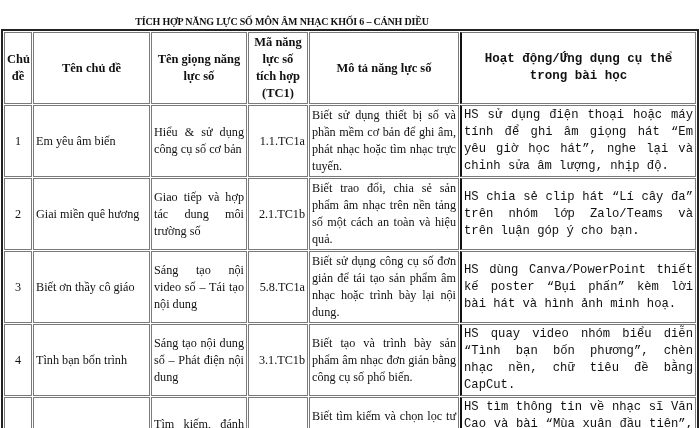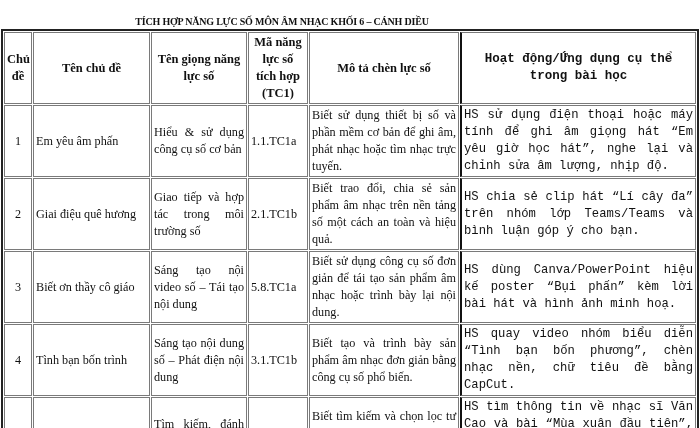--- a/index.html
+++ b/index.html
@@ -10,21 +10,21 @@
     table.grid { position: absolute; top: 29px; left: 1px; width: 698px; border-collapse: separate;
                  border-spacing: 1px; background: #ffffff; border: 2px solid #222; table-layout: fixed; }
     table.grid td, table.grid th {
       border: 1px solid #7a7a7a; padding: 1px 2px; font-size: 12.2px; line-height: 17px;
       vertical-align: middle; font-weight: normal; overflow: hidden;
     }
     table.grid th { font-weight: bold; text-align: center; font-size: 12.5px; line-height: 17px; }
     col.c1 { width: 28px; } col.c2 { width: 117px; } col.c3 { width: 96px; }
     col.c4 { width: 60px; } col.c5 { width: 150px; } col.c6 { width: auto; }
     .num { text-align: center; font-weight: bold; }
-    .code { text-align: left; }
+    .code { text-align: right; }
     .just { text-align: justify; text-align-last: left; }
     tr.h { height: 54px; }
     tr.r1 { height: 66px; } tr.r2 { height: 66px; } tr.r3 { height: 72px; }
     tr.r4 { height: 66px; } tr.r5 { height: 47px; }
     td.act, th.act { border-left: 2px solid #111 !important; font-family: Liberation Mono, monospace; }
   </style>
 </head>
 <body>
 
 <div class="title">TÍCH HỢP NĂNG LỰC SỐ MÔN ÂM NHẠC KHỐI 6 – CÁNH DIỀU</div>
@@ -37,49 +37,49 @@
       <col class="c4">
       <col class="c5">
       <col class="c6">
   </colgroup>
   <tbody>
       <tr class="h">
     <th>Chủ đề</th>
     <th>Tên chủ đề</th>
     <th>Tên giọng năng lực số</th>
     <th>Mã năng lực số tích hợp (TC1)</th>
-    <th>Mô tả chèn lực số</th>
+    <th>Mô tả năng lực số</th>
     <th class="act">Hoạt động/Ứng dụng cụ thể trong bài học</th>
   </tr>
 
   <tr class="r1">
     <td class="num">1</td>
-    <td>Em yêu âm phấn</td>
+    <td>Em yêu âm biến</td>
     <td class="just">Hiểu &amp; sử dụng công cụ số cơ bản</td>
     <td class="code">1.1.TC1a</td>
     <td class="just">Biết sử dụng thiết bị số và phần mềm cơ bản để ghi âm, phát nhạc hoặc tìm nhạc trực tuyến.</td>
     <td class="act just">HS sử dụng điện thoại hoặc máy tính để ghi âm giọng hát “Em yêu giờ học hát”, nghe lại và chỉnh sửa âm lượng, nhịp độ.</td>
   </tr>
 
   <tr class="r2">
     <td class="num">2</td>
-    <td>Giai điệu quê hương</td>
-    <td class="just">Giao tiếp và hợp tác trong môi trường số</td>
+    <td>Giai miền quê hương</td>
+    <td class="just">Giao tiếp và hợp tác dung môi trường số</td>
     <td class="code">2.1.TC1b</td>
     <td class="just">Biết trao đổi, chia sẻ sản phẩm âm nhạc trên nền tảng số một cách an toàn và hiệu quả.</td>
-    <td class="act just">HS chia sẻ clip hát “Lí cây đa” trên nhóm lớp Teams/Teams và bình luận góp ý cho bạn.</td>
+    <td class="act just">HS chia sẻ clip hát “Lí cây đa” trên nhóm lớp Zalo/Teams và trên luận góp ý cho bạn.</td>
   </tr>
 
   <tr class="r3">
     <td class="num">3</td>
     <td>Biết ơn thầy cô giáo</td>
     <td class="just">Sáng tạo nội video số – Tái tạo nội dung</td>
     <td class="code">5.8.TC1a</td>
     <td class="just">Biết sử dụng công cụ số đơn giản để tái tạo sản phẩm âm nhạc hoặc trình bày lại nội dung.</td>
-    <td class="act just">HS dùng Canva/PowerPoint hiệu kế poster “Bụi phấn” kèm lời bài hát và hình ảnh minh hoạ.</td>
+    <td class="act just">HS dùng Canva/PowerPoint thiết kế poster “Bụi phấn” kèm lời bài hát và hình ảnh minh hoạ.</td>
   </tr>
 
   <tr class="r4">
     <td class="num">4</td>
     <td>Tình bạn bốn trình</td>
     <td class="just">Sáng tạo nội dung số – Phát điện nội dung</td>
     <td class="code">3.1.TC1b</td>
     <td class="just">Biết tạo và trình bày sản phẩm âm nhạc đơn giản bằng công cụ số phổ biến.</td>
     <td class="act just">HS quay video nhóm biểu diễn “Tình bạn bốn phương”, chèn nhạc nền, chữ tiêu đề bằng CapCut.</td>
   </tr>

